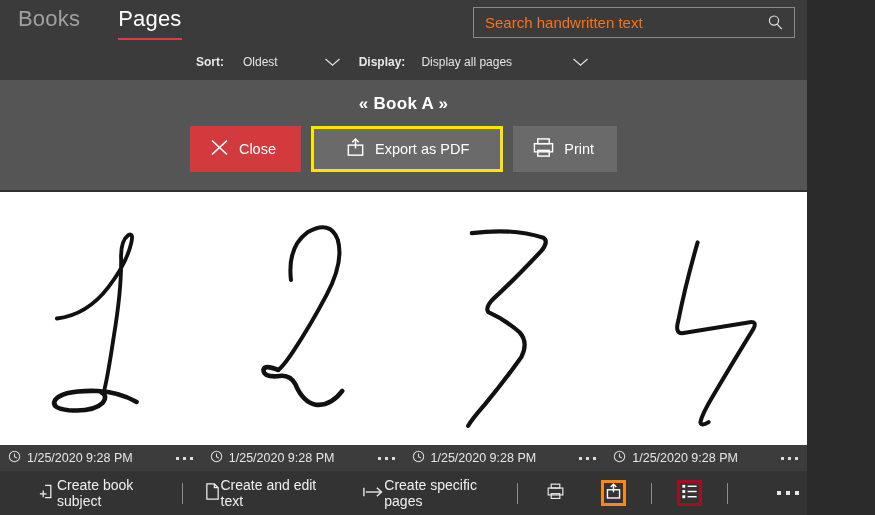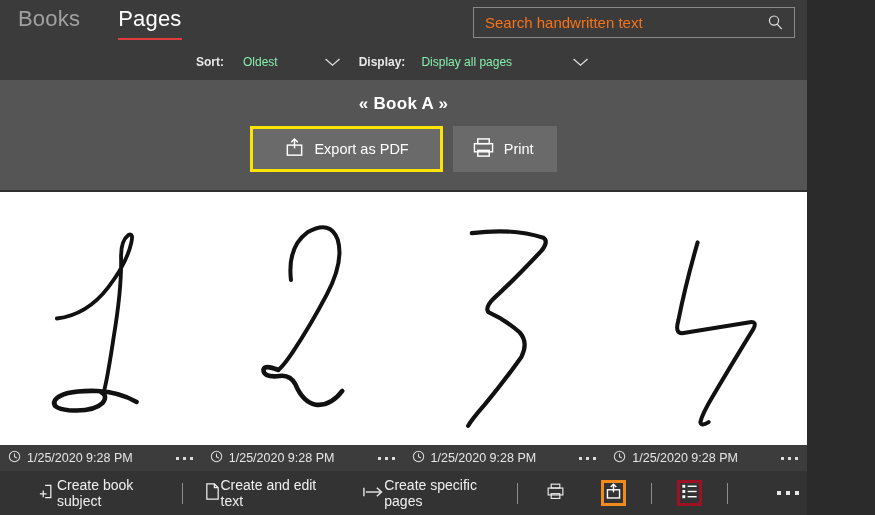--- a/index.html
+++ b/index.html
@@ -59,21 +59,21 @@
   }
   .searchbox .mag { padding-right: 10px; display: flex; align-items: center; }
 
   .filters {
     position: absolute; left: 0; top: 46px;
     width: 100%; height: 32px;
     display: flex; align-items: center;
     font-size: 12px; color: #e8e8e8;
   }
   .flabel { font-weight: bold; }
-  .fvalue { color: #86efac; }
+  .fvalue { color: #e5e5e5; }
   .chev { display: inline-flex; align-items: center; }
 
   
   .bookhdr {
     flex: 0 0 110px;
     background: #555555;
     position: relative;
     display: flex; flex-direction: column; align-items: center;
   }
   .booktitle {
@@ -211,20 +211,29 @@
           </svg>
       </span>
     </div>
   </div>
 
   <div class="bookhdr">
     <div class="booktitle">« Book A »</div>
 
     <div class="bookbtns">
 
+      <div class="btn btn-close">
+        <span>
+          <svg width="21" height="21" viewBox="0 0 21 21">
+            <line x1="3" y1="3.5" x2="18" y2="17.5" stroke="#fff" stroke-width="1.7"></line>
+            <line x1="18" y1="3.5" x2="3" y2="17.5" stroke="#fff" stroke-width="1.7"></line>
+          </svg>
+        </span>
+        <span>Close</span>
+      </div>
 
       <div class="btn btn-export">
         <span>
           <svg width="21" height="21" viewBox="0 0 22 22">
             <rect x="3.5" y="8.5" width="15" height="10.5" fill="none" stroke="#fff" stroke-width="1.5"></rect>
             <line x1="11" y1="2" x2="11" y2="12" stroke="#fff" stroke-width="1.5"></line>
             <polyline points="7.6,5.6 11,2.1 14.4,5.6" fill="none" stroke="#fff" stroke-width="1.5"></polyline>
           </svg>
         </span>
         <span>Export as PDF</span>

